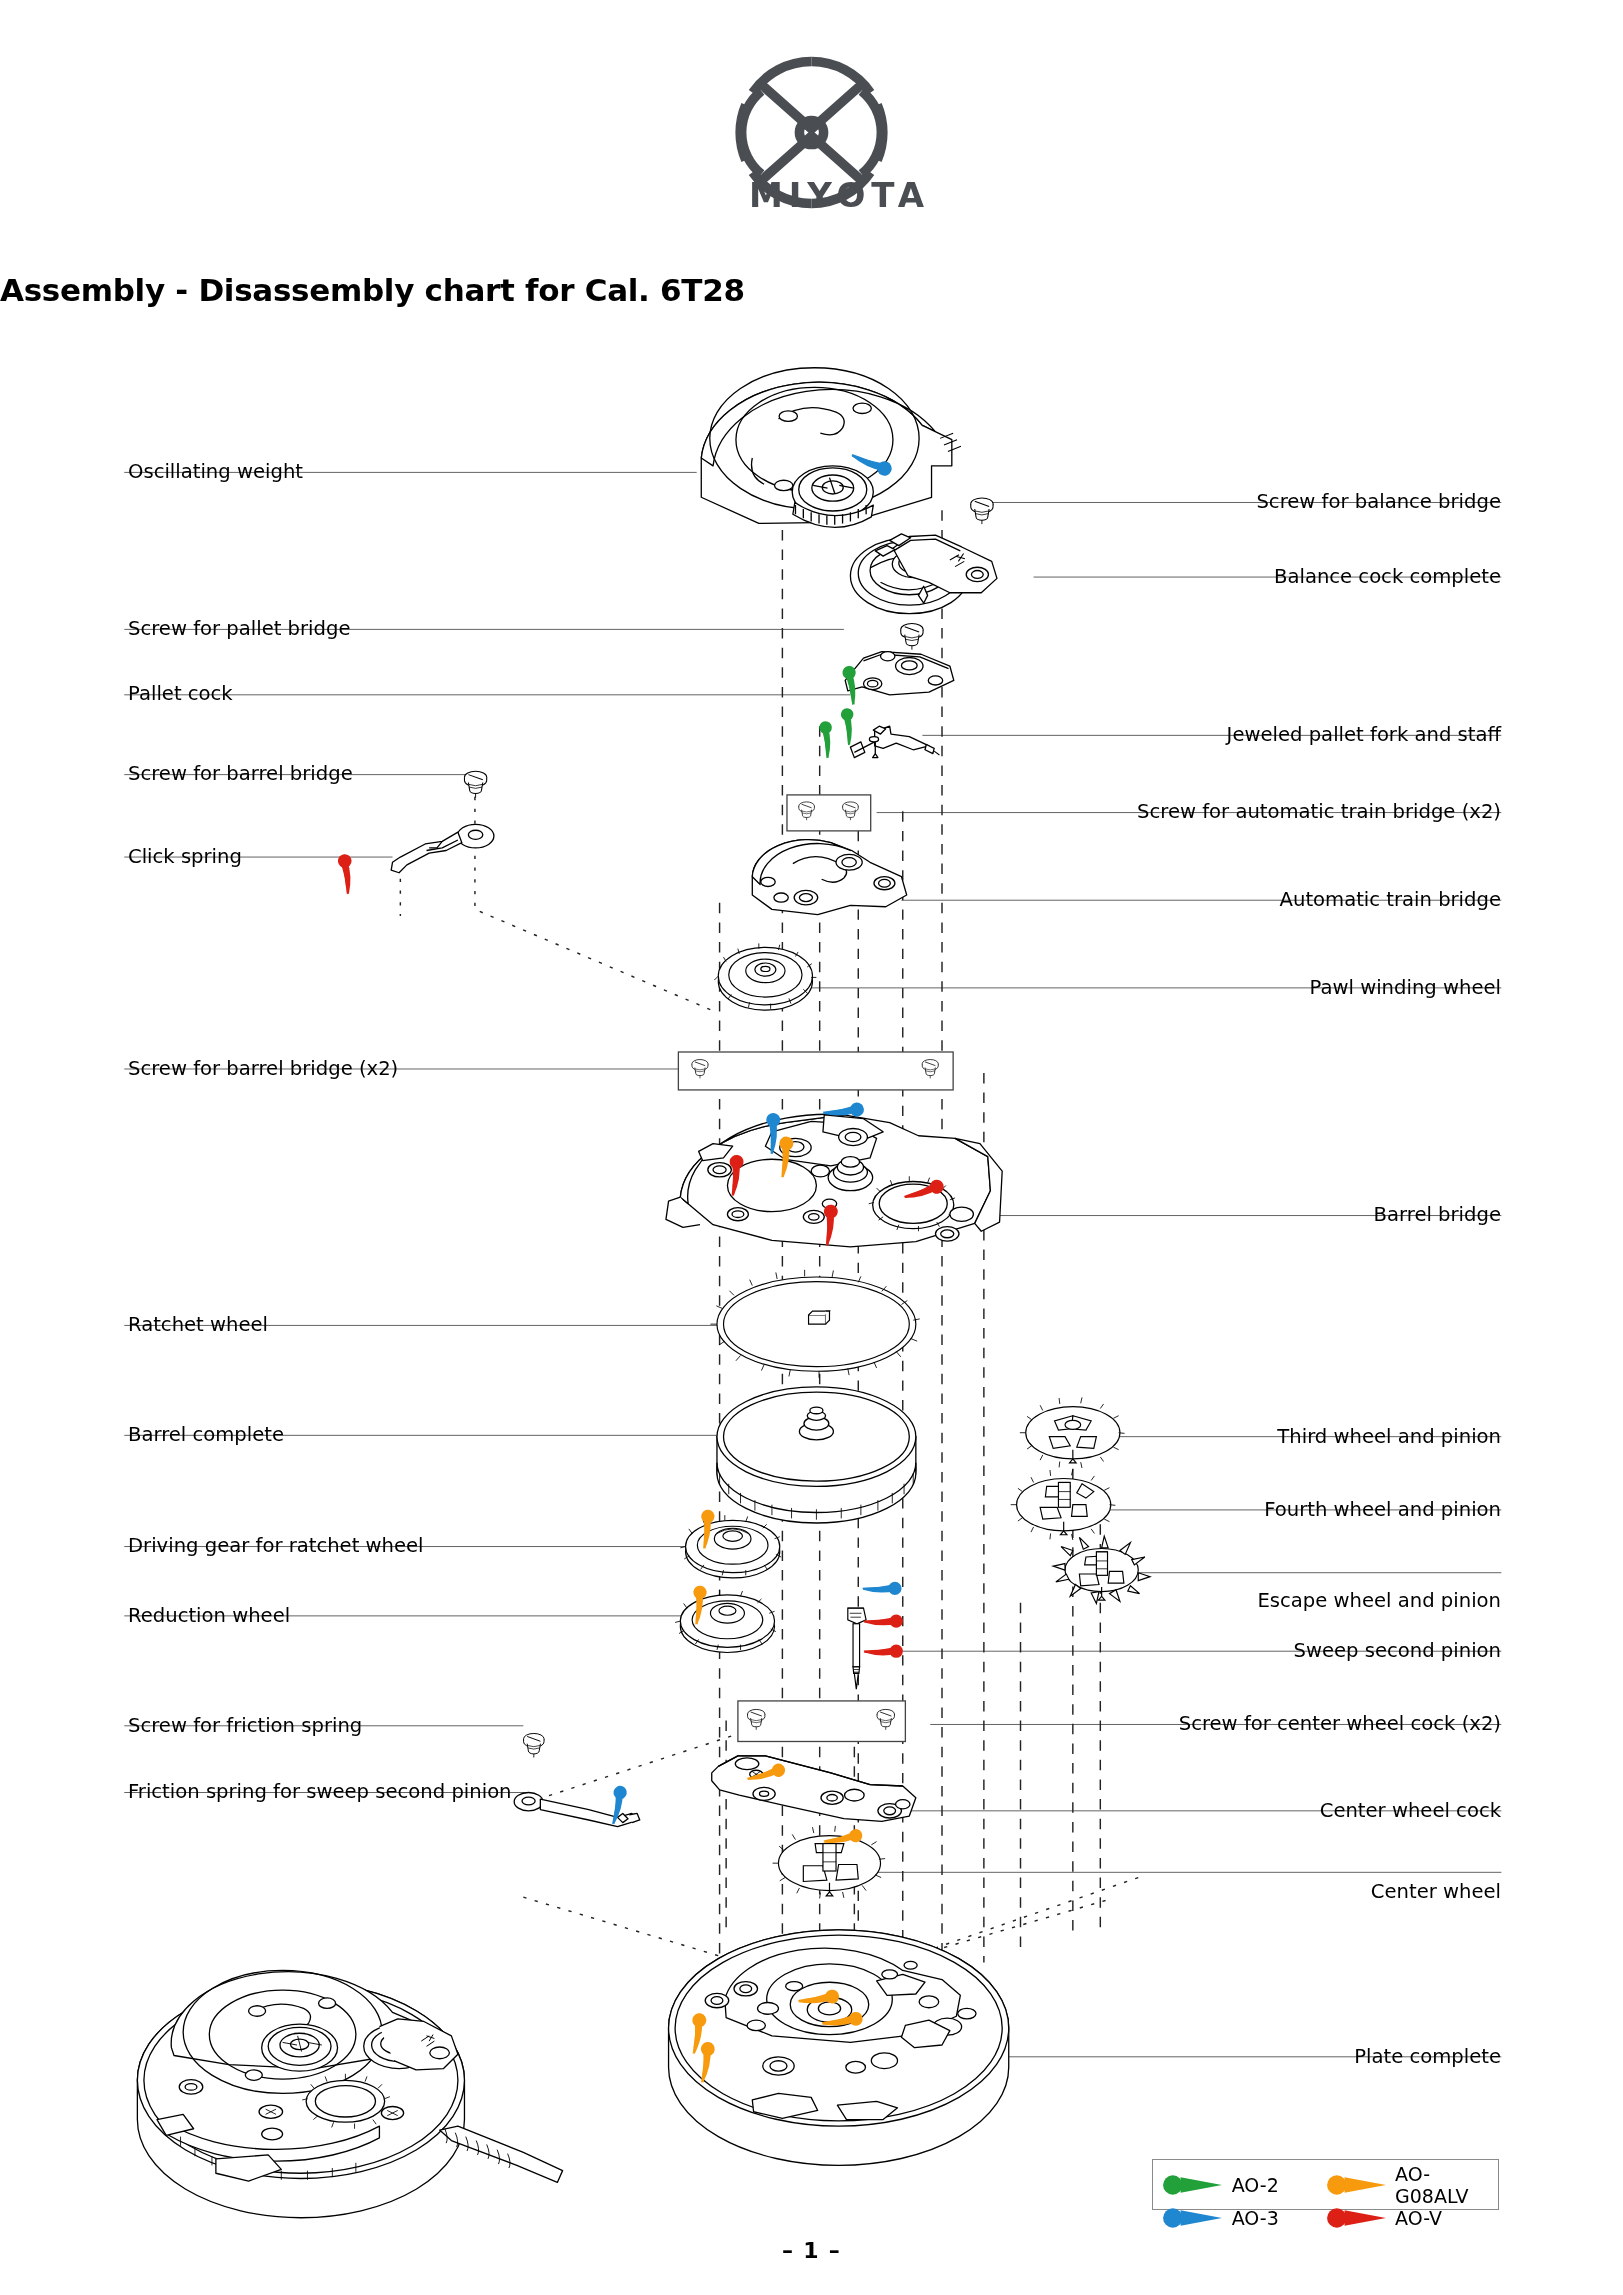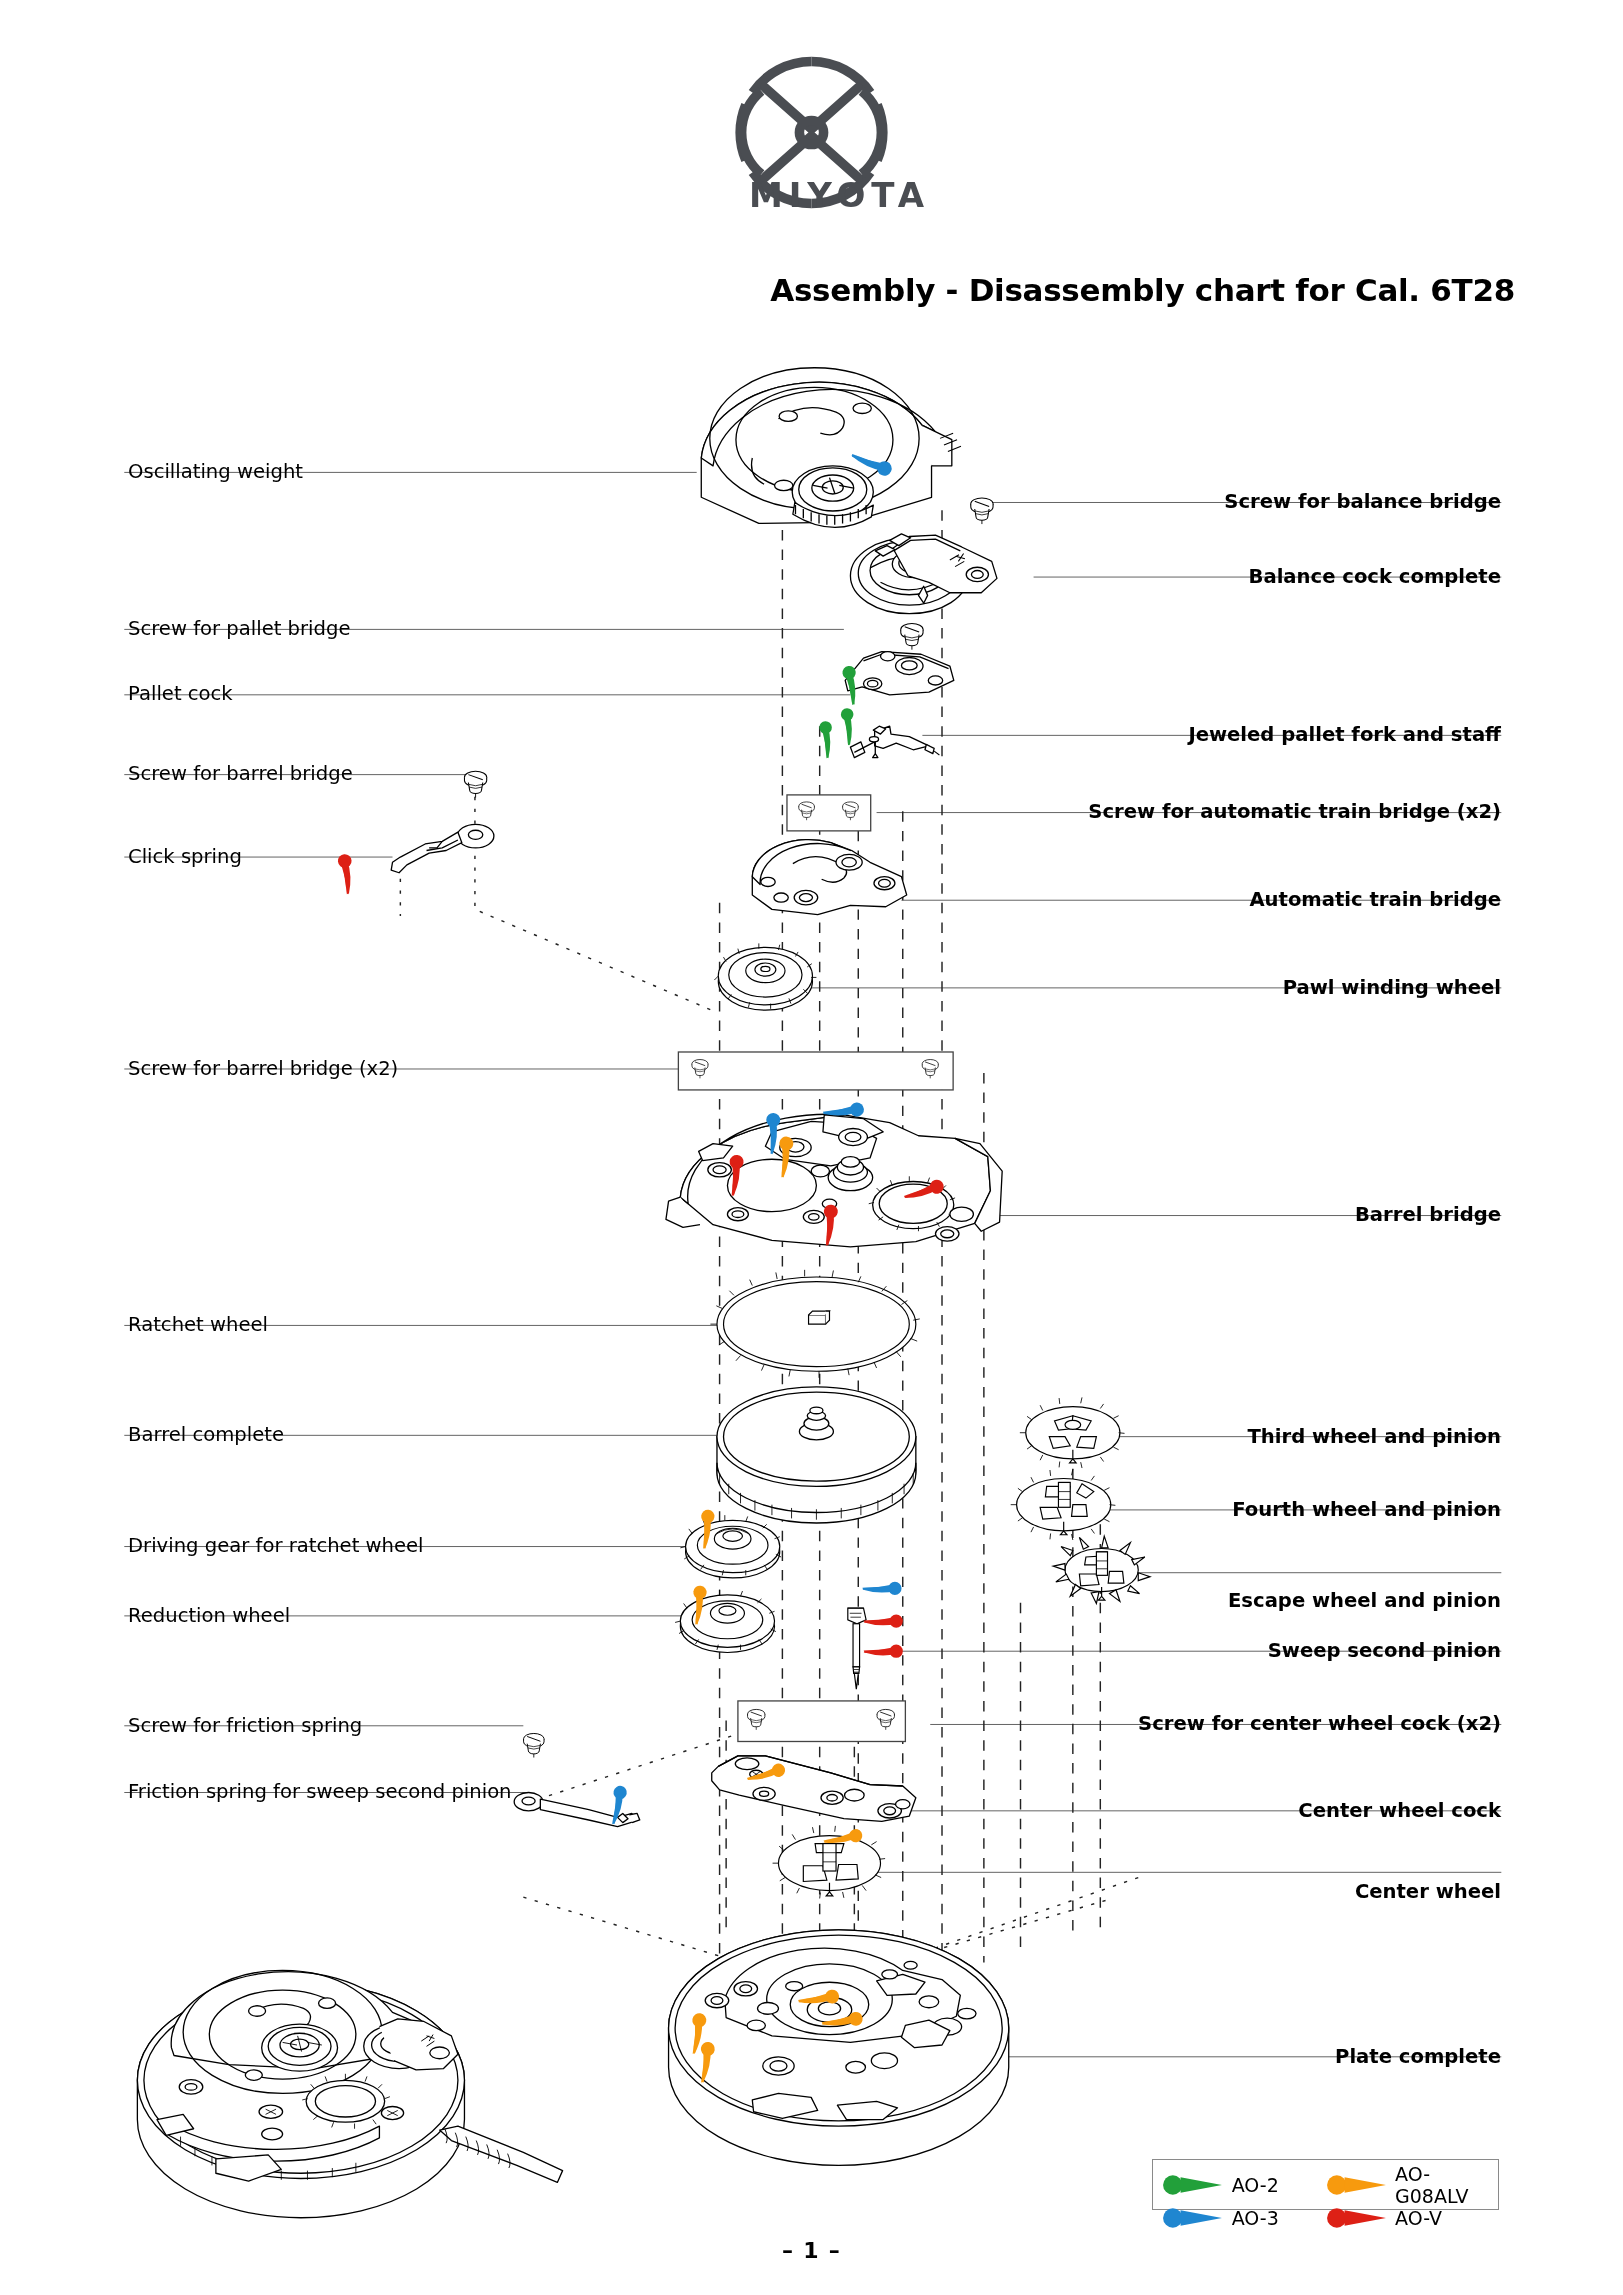--- a/index.html
+++ b/index.html
@@ -3,27 +3,27 @@
 <meta charset="utf-8">
 <style>
   html,body{margin:0;padding:0;background:#fff;}
   body{width:1623px;height:2295px;position:relative;
        font-family:"DejaVu Sans","Liberation Sans",sans-serif;color:#000;
        overflow:hidden;}
   #sheet{position:absolute;inset:0;}
   .logo-wrap{position:absolute;left:725px;top:46px;width:173px;height:173px;}
   .logo-word{position:absolute;left:694px;top:175px;width:236px;text-align:right;
              font-size:34px;letter-spacing:5.9px;font-weight:700;color:#4a4d52;}
-  .title{position:absolute;left:0;top:272px;width:1515px;text-align:right;
+  .title{position:absolute;left:0;top:272px;width:1515px;text-align:left;
          font-size:31px;font-weight:700;letter-spacing:-0.3px;}
 
   
   .lbl{position:absolute;font-size:19.6px;white-space:nowrap;line-height:1;}
   .lbl.L{text-align:right;}
-  .lbl.R{text-align:center;font-weight:bold;}
+  .lbl.R{text-align:center;}
 
   
   svg.art{position:absolute;left:0;top:0;width:1623px;height:2295px;
           pointer-events:none;}
 
   
   .legend{position:absolute;left:1152px;top:2159px;width:347px;height:51px;
           border:1.3px solid #8a8a8a;background:#fff;
           display:grid;grid-template-columns:1fr 1fr;
           grid-template-rows:1fr 1fr;align-items:center;

